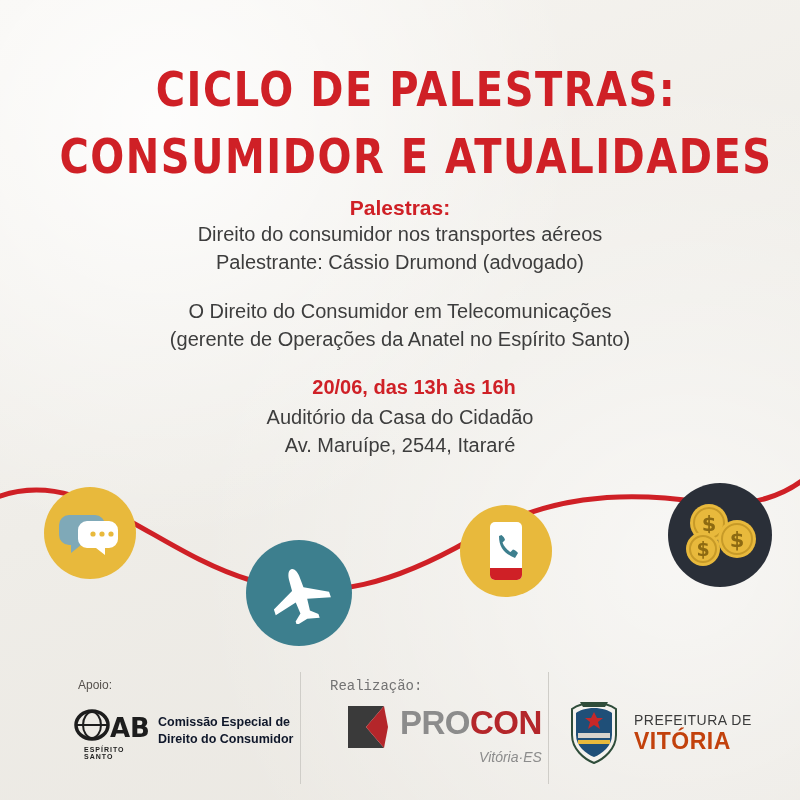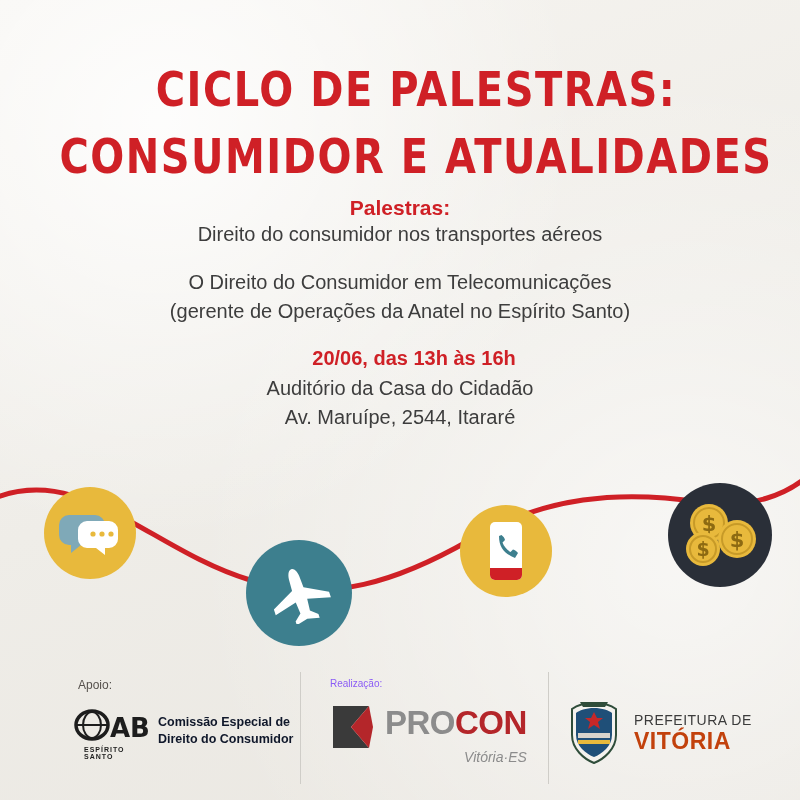--- a/index.html
+++ b/index.html
@@ -125,22 +125,23 @@
     position: absolute;
     left: 78px;
     top: 18px;
     font-size: 12px;
     color: #56514d;
   }
   .realiza-label {
     position: absolute;
     left: 330px;
     top: 18px;
-    font-size: 10px;
-    color: #8b5cf6;
+    font-size: 14px;
+    color: #737373;
+    font-family: Liberation Mono, monospace;
   }
 
   .oab-wrap {
     position: absolute;
     left: 74px;
     top: 46px;
     display: flex;
     align-items: center;
     gap: 10px;
   }
@@ -162,21 +163,21 @@
   .oab-text {
     font-size: 12.5px;
     font-weight: bold;
     color: #0f172a;
     line-height: 1.35;
     max-width: 150px;
   }
 
   .procon-wrap {
     position: absolute;
-    left: 329px;
+    left: 344px;
     top: 40px;
     display: flex;
     align-items: flex-start;
     gap: 8px;
   }
   .procon-text {
     position: relative;
     padding-top: 6px;
   }
   .procon-main {
@@ -224,20 +225,21 @@
   <div class="paper-texture"></div>
 
   <div class="title-block">
     <div class="title-line l1">Ciclo de palestras:</div>
     <div class="title-line l2">Consumidor e Atualidades</div>
   </div>
 
   <div class="body-block">
     <div class="lead">Palestras:</div>
     <div class="ln">Direito do consumidor nos transportes aéreos</div>
+    <div class="ln">Palestrante: Cássio Drumond (advogado)</div>
     <div class="gap"></div>
     <div class="ln">O Direito do Consumidor em Telecomunicações</div>
     <div class="ln">(gerente de Operações da Anatel no Espírito Santo)</div>
     <div class="date">20/06, das 13h às 16h</div>
     <div class="ln">Auditório da Casa do Cidadão</div>
     <div class="ln">Av. Maruípe, 2544, Itararé</div>
   </div>
 
   <svg class="ribbon" viewBox="0 0 800 240">
     <path d="M -10 70 C 80 30, 150 120, 250 150 C 330 175, 400 150, 470 110 C 545 66, 620 60, 700 72 C 750 80, 790 64, 812 42" fill="none" stroke="#cf2026" stroke-width="5" stroke-linecap="round"></path>

